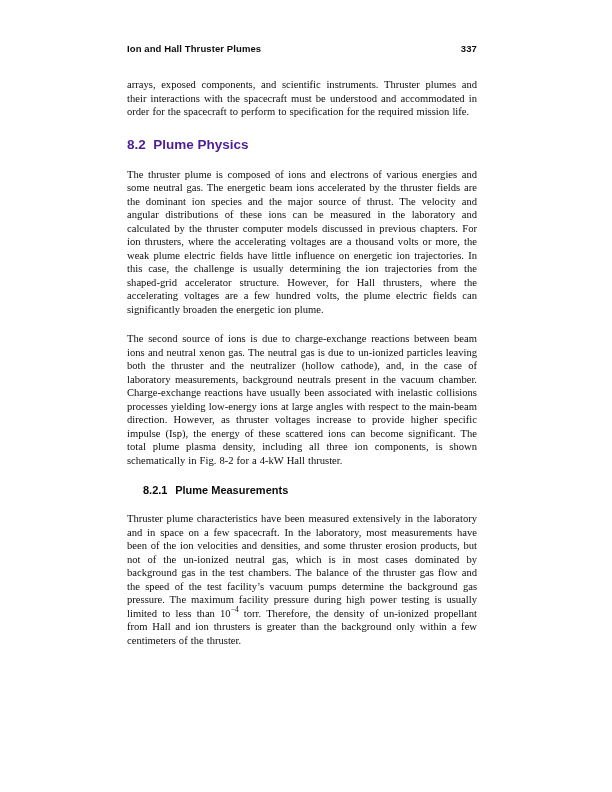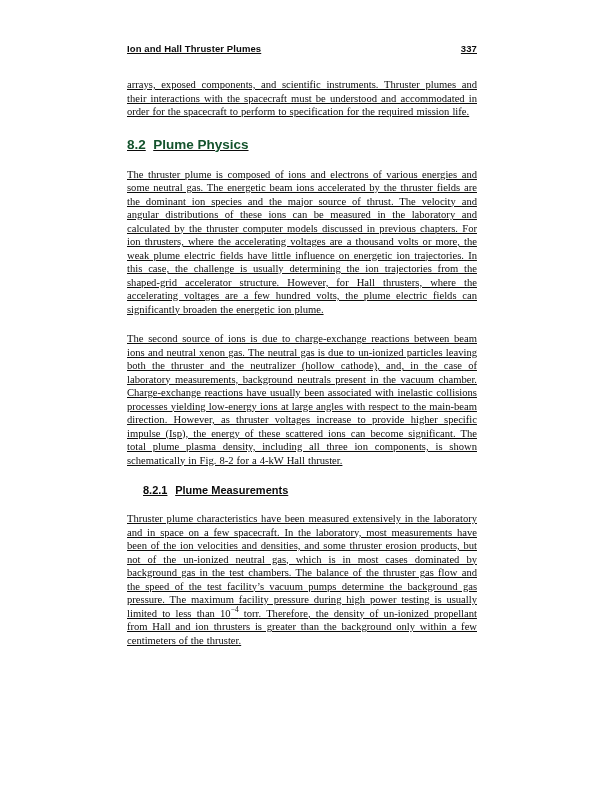--- a/index.html
+++ b/index.html
@@ -9,21 +9,20 @@
   }
   .page {
     position: relative;
     width: 612px;
     height: 792px;
     background: #ffffff;
     box-sizing: border-box;
     padding: 43px 135px 0 127px;
     color: #0b0b0b;
     overflow: hidden;
-    text-decoration: underline;
   }
   .running-header {
     display: flex;
     justify-content: space-between;
     align-items: baseline;
     font-family: "Liberation Sans", sans-serif;
     font-weight: bold;
     font-size: 9.5px;
     letter-spacing: 0.1px;
     margin-bottom: 24px;
@@ -34,21 +33,21 @@
     line-height: 13.5px;
     text-align: justify;
     margin: 16px 0 13px 0;
     word-spacing: 0.4px;
   }
   .section-heading {
     font-family: "Liberation Sans", sans-serif;
     font-weight: bold;
     font-size: 13.5px;
     margin: 18px 0 13px 0;
-    color: #14532d;
+    color: #4c1d95;
   }
   .section-heading .sec-num {
     margin-right: 0.55em;
   }
   .subsection-heading {
     font-family: "Liberation Sans", sans-serif;
     font-weight: bold;
     font-size: 11px;
     margin: 17px 0 10px 0;
     color: #0b0b0b;

